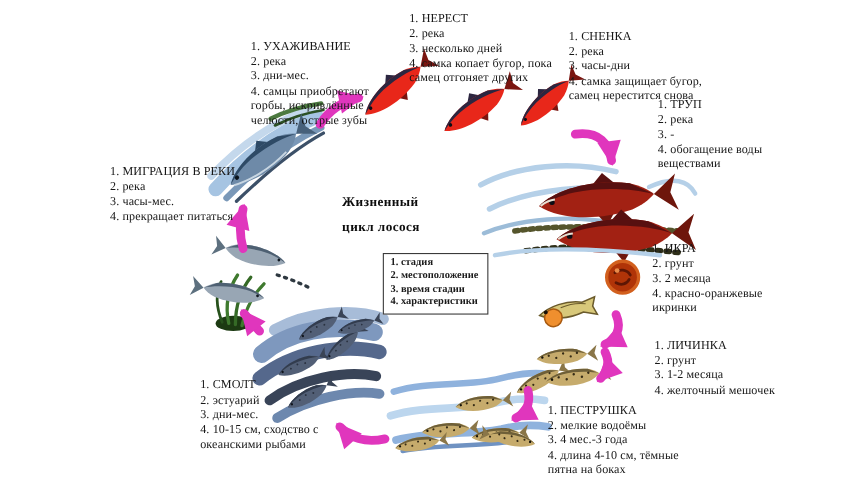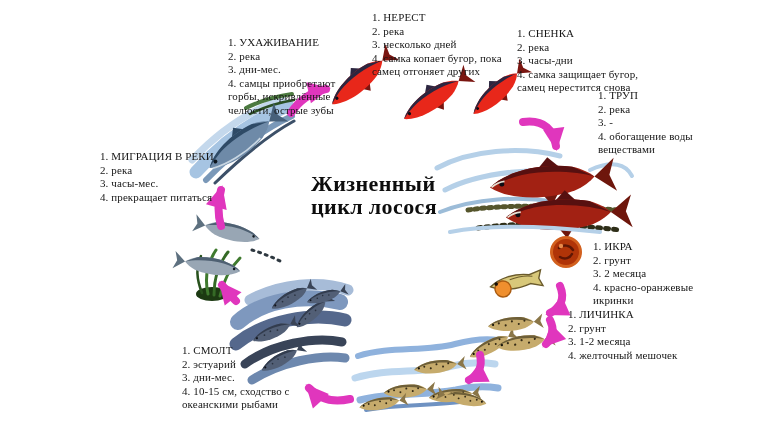--- a/index.html
+++ b/index.html
@@ -7,21 +7,21 @@
     position:relative;width:779px;height:438px;background:#ffffff;overflow:hidden;
     font-family:"Liberation Serif",serif;color:#161616;
   }
   .canvas svg{position:absolute;left:0;top:0;}
   .stage{
     position:absolute;white-space:pre;font-size:11px;line-height:13.6px;
     font-weight:400;color:#171717;letter-spacing:.1px;
   }
   .title{
     position:absolute;left:311px;top:172px;white-space:pre;
-    font-size:22px;line-height:23px;font-weight:700;color:#0d0d0d;letter-spacing:.4px;
+    font-size:12px;line-height:23px;font-weight:700;color:#0d0d0d;letter-spacing:.4px;
   }
   .legend-box{
     position:absolute;left:348px;top:230px;white-space:pre;
     border:1.4px solid #3a3a3a;background:#ffffff;padding:3px 8px 4px 6px;
     font-size:9.5px;line-height:11.8px;font-weight:700;color:#1a1a1a;
   }
 </style>
 </head>
 <body>
 
@@ -244,34 +244,43 @@
   <div class="stage" style="left:517px;top:27px">1. СНЕНКА
 2. река
 3. часы-дни
 4. самка защищает бугор,
 самец нерестится снова</div>
   <div class="stage" style="left:598px;top:89px">1. ТРУП
 2. река
 3. -
 4. обогащение воды
 веществами</div>
-  <div class="stage" style="left:593px;top:240px">1. ИКРА
+  <div class="stage" style="left:593px;top:220px">1. ИКРА
 2. грунт
 3. 2 месяца
 4. красно-оранжевые
 икринки</div>
-  <div class="stage" style="left:568px;top:308px">1. ЛИЧИНКА
+  <div class="stage" style="left:595px;top:308px">1. ЛИЧИНКА
 2. грунт
 3. 1-2 месяца
 4. желточный мешочек</div>
+  <div class="stage" style="left:498px;top:367px">1. ПЕСТРУШКА
+2. мелкие водоёмы
+3. 4 мес.-3 года
+4. длина 4-10 см, тёмные
+пятна на боках</div>
   <div class="stage" style="left:182px;top:344px">1. СМОЛТ
 2. эстуарий
 3. дни-мес.
 4. 10-15 см, сходство с
 океанскими рыбами</div>
   <div class="stage" style="left:100px;top:150px">1. МИГРАЦИЯ В РЕКИ
 2. река
 3. часы-мес.
 4. прекращает питаться</div>
 
   <div class="title">Жизненный
 цикл лосося</div>
+  <div class="legend-box">1. стадия
+2. местоположение
+3. время стадии
+4. характеристики</div>
 </div>
 
 </body></html>

